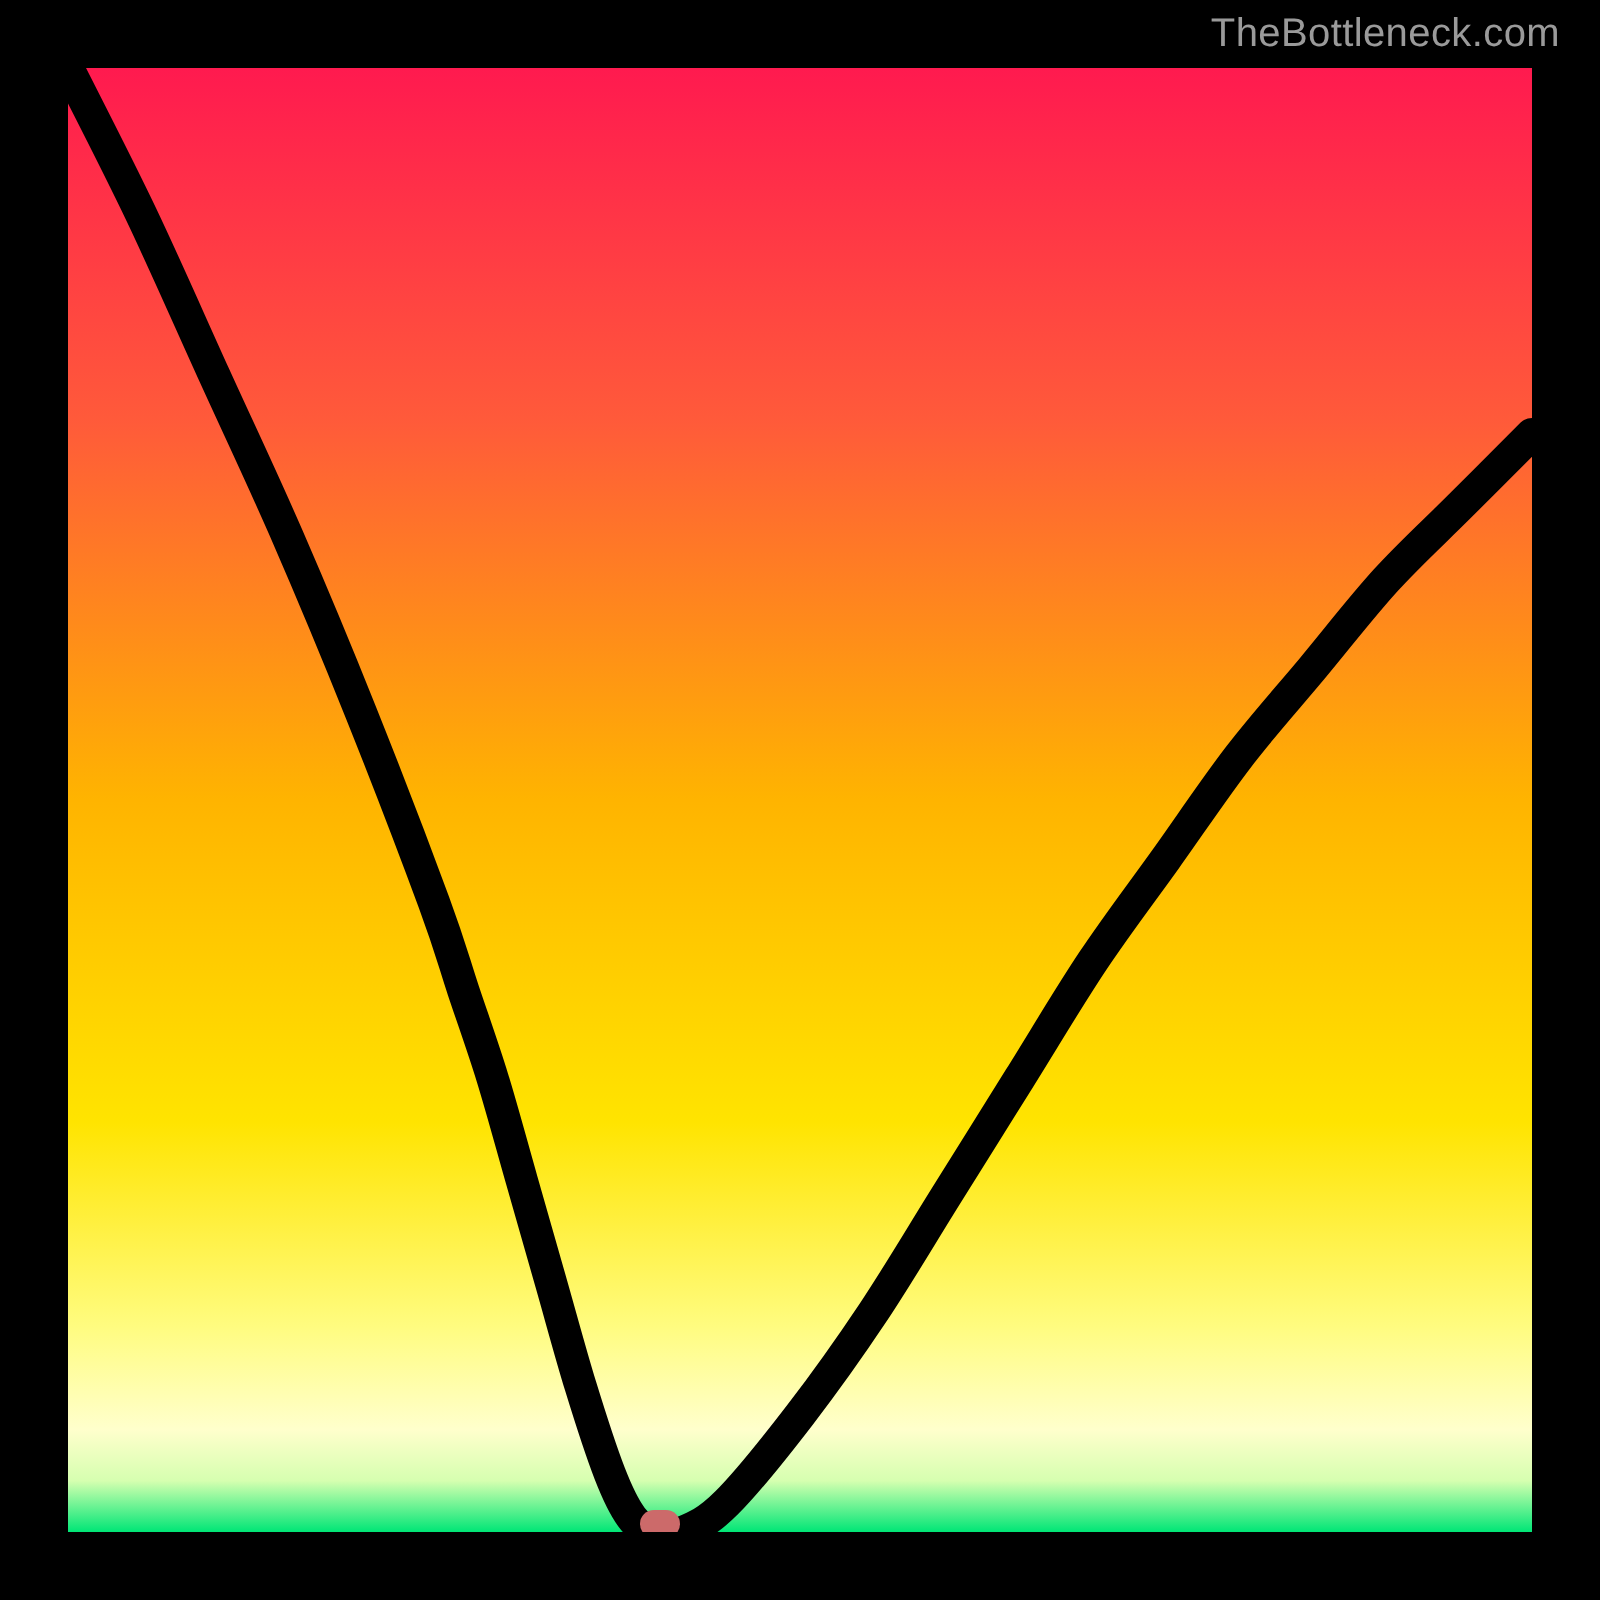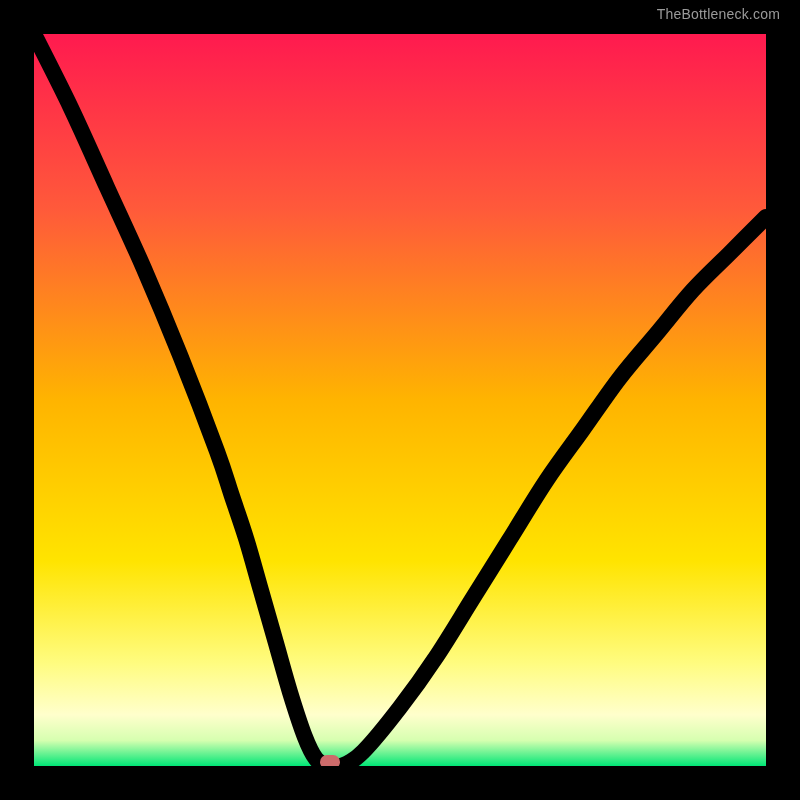--- a/index.html
+++ b/index.html
@@ -41,21 +41,21 @@
     height: 14px;
     background: #cc6a6a;
     border-radius: 7px;
     transform: translate(-50%, -50%);
   }
   .attribution {
     position: absolute;
     top: 6px;
     right: 20px;
     color: #9a9a9a;
-    font-size: 14px;
+    font-size: 20px;
     font-weight: 500;
     letter-spacing: 0.2px;
   }
 </style>
 </head>
 <body>
 
 <div class="frame">
 
   <div class="attribution">TheBottleneck.com</div>

